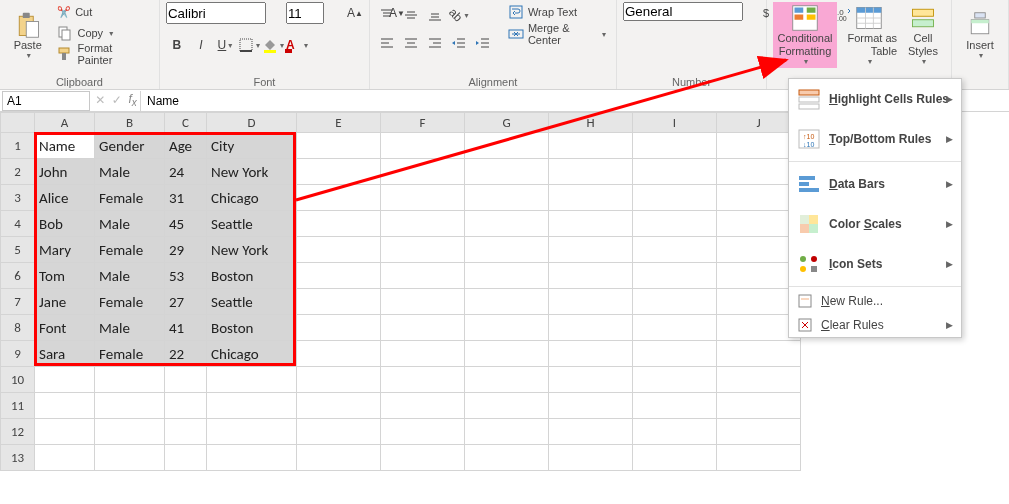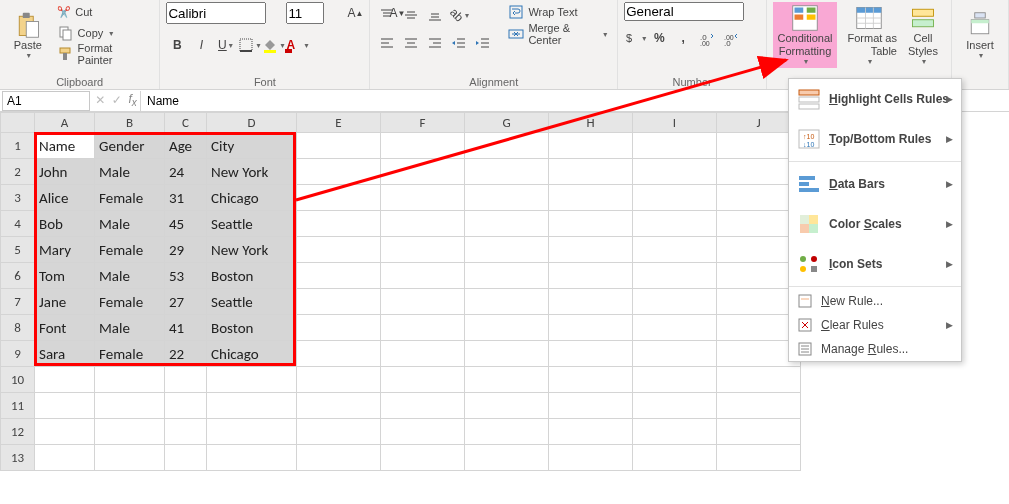--- a/index.html
+++ b/index.html
@@ -237,21 +237,21 @@
             </span>
           <span>Merge &amp; Center</span>
           <span class="drop">▾</span>
         </div>
       </div>
     </div>
     <div class="group-label">Alignment</div>
   </div>
 
   <div class="group" style="width:150px">
-    <div class="group-body" style="flex-direction:column;gap:6px">
+    <div class="group-body" style="flex-direction:row;gap:18px">
       <input class="combo" style="width: 120px;" value="General">
       <div class="fmt-row">
         <span class="sq">
             <svg class="svg16" viewBox="0 0 16 16">
               <text x="2" y="12" font-size="11" fill="#444">$</text>
             </svg>
             <span class="drop">▾</span>
           </span>
         <span class="sq">
             <b>%</b>
@@ -410,31 +410,20 @@
   </div>
   <div class="menu-item small">
     <span class="mi-icon" style="width:16px;height:16px">
         <svg class="svg16" viewBox="0 0 16 16">
           <rect x="2" y="2" width="12" height="12" fill="#fff" stroke="#888"></rect>
           <path d="M5 5 l6 6 M11 5 l-6 6" stroke="#c00"></path>
         </svg>
       </span>
     <span><span class="ul-accent">C</span>lear Rules</span>
     <span class="menu-arrow">▶</span>
-  </div>
-  <div class="menu-item small">
-    <span class="mi-icon" style="width:16px;height:16px">
-        <svg class="svg16" viewBox="0 0 16 16">
-          <rect x="2" y="2" width="12" height="12" fill="#fff" stroke="#888"></rect>
-          <line x1="4" y1="5" x2="12" y2="5" stroke="#888"></line>
-          <line x1="4" y1="8" x2="12" y2="8" stroke="#888"></line>
-          <line x1="4" y1="11" x2="12" y2="11" stroke="#888"></line>
-        </svg>
-      </span>
-    <span>Manage <span class="ul-accent">R</span>ules...</span>
   </div>
 </div>
 
 <div class="fx-bar">
   <input class="name-box" value="A1" style="">
   <div class="fx-ctl">
     <span style="color:#bbb">✕</span>
     <span style="color:#bbb">✓</span>
     <span><i>f<sub>x</sub></i></span>
   </div>

